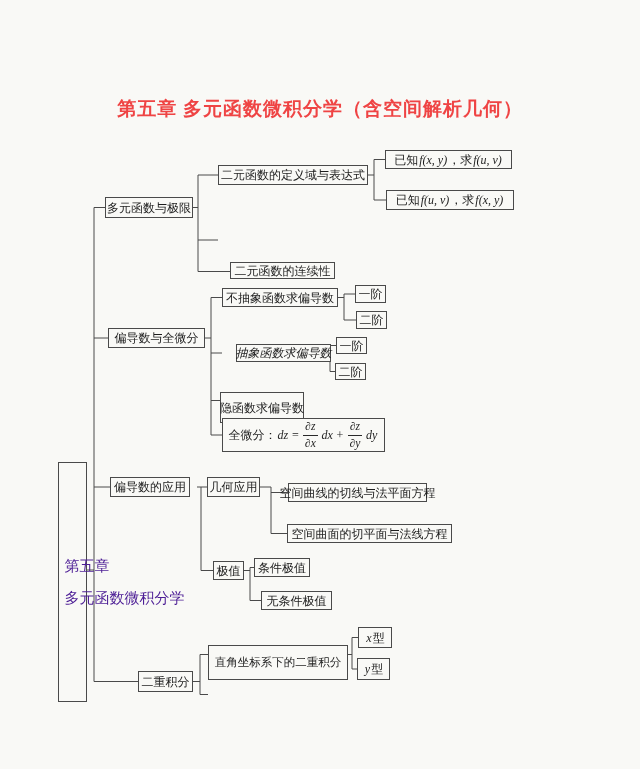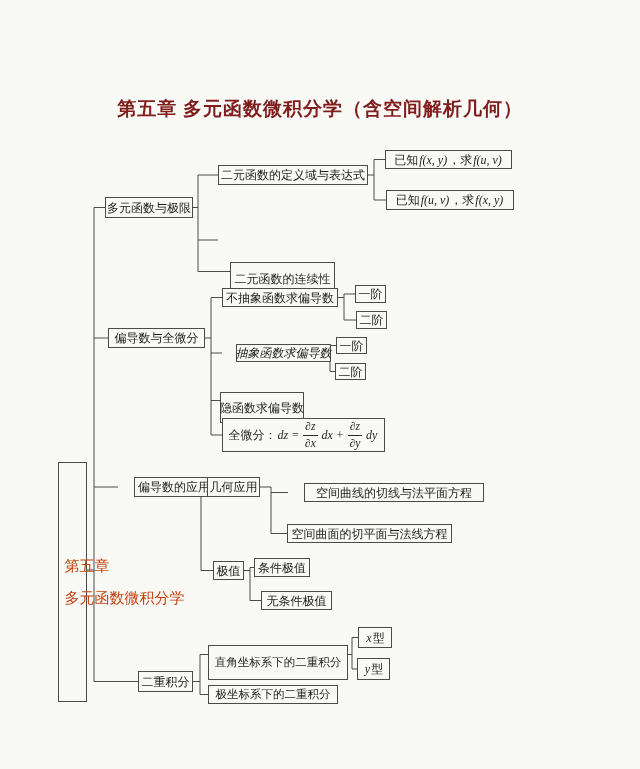--- a/index.html
+++ b/index.html
@@ -9,42 +9,42 @@
     font-family:"Liberation Serif","DejaVu Serif",serif;
   }
   .canvas{
     position:relative;width:640px;height:769px;
     background:#f9f9f6;
     overflow:hidden;
   }
   .page-title{
     position:absolute;left:0;top:96px;width:640px;
     text-align:center;
-    font-size:19px;font-weight:bold;color:#7f1d1d;
+    font-size:19px;font-weight:bold;color:#ef4444;
     letter-spacing:1px;
   }
   svg.wires{position:absolute;left:0;top:0;pointer-events:none;}
   .node{
     position:absolute;box-sizing:border-box;
     border:1px solid #4a4a4a;
     background:#f9f9f6;
     display:flex;align-items:center;justify-content:center;
     font-size:12px;line-height:1;color:#1d1d1d;
     white-space:nowrap;
   }
   .node.tight{font-size:11.5px;}
   .mi{font-style:italic;font-family:"Liberation Serif","DejaVu Serif",serif;padding:0 1px;}
   .root-node{
     flex-direction:column;gap:13px;
   }
   .root-node span{
     display:block;width:16px;
     word-break:break-all;
     font-size:15px;line-height:19px;text-align:center;
-    color:#c2410c;
+    color:#4c1d95;
   }
   .formula-node{font-size:12px;}
   .frac{
     display:inline-flex;flex-direction:column;align-items:center;
     font-style:italic;line-height:1.15;margin:0 3px;
     font-size:11.5px;
   }
   .frac .num{border-bottom:1px solid #2a2a2a;padding:0 2px 1px 2px;}
   .frac .den{padding-top:1px;}
 </style>
@@ -83,21 +83,21 @@
       <span class="mi">f(x, y)</span>
       <span>，求</span>
       <span class="mi">f(u, v)</span>
   </div>
   <div class="node" style="left:386px;top:190px;width:128px;height:20px;">
     <span>已知</span>
       <span class="mi">f(u, v)</span>
       <span>，求</span>
       <span class="mi">f(x, y)</span>
   </div>
-  <div class="node" style="left:230px;top:262px;width:105px;height:33px;">二元函数的连续性</div>
+  <div class="node" style="left:230px;top:262px;width:105px;height:17px;">二元函数的连续性</div>
 
   <div class="node" style="left:108px;top:328px;width:97px;height:20px;">偏导数与全微分</div>
   <div class="node" style="left:222px;top:288px;width:116px;height:19px;">不抽象函数求偏导数</div>
   <div class="node" style="left:355px;top:285px;width:31px;height:18px;">一阶</div>
   <div class="node" style="left:356px;top:311px;width:31px;height:18px;">二阶</div>
   <div class="node" style="left:236px;top:344px;width:95px;height:18px;font-style:italic;">抽象函数求偏导数</div>
   <div class="node" style="left:336px;top:337px;width:31px;height:17px;">一阶</div>
   <div class="node" style="left:335px;top:363px;width:31px;height:17px;">二阶</div>
   <div class="node" style="left:220px;top:392px;width:84px;height:31px;">隐函数求偏导数</div>
   <div class="node formula-node" style="left:222px;top:418px;width:163px;height:34px;">
@@ -108,33 +108,32 @@
       <span class="den">∂x</span>
     </span>
     <span class="mi">dx +</span>
     <span class="frac">
       <span class="num">∂z</span>
       <span class="den">∂y</span>
     </span>
     <span class="mi">dy</span>
   </div>
 
-  <div class="node" style="left:134px;top:477px;width:80px;height:20px;">偏导数的应用</div>
+  <div class="node" style="left:110px;top:477px;width:80px;height:20px;">偏导数的应用</div>
   <div class="node" style="left:207px;top:477px;width:53px;height:20px;">几何应用</div>
-  <div class="node" style="left:288px;top:483px;width:180px;height:19px;margin-left:16px;">空间曲线的切线与法平面方程</div>
+  <div class="node" style="left:288px;top:483px;width:139px;height:19px;">空间曲线的切线与法平面方程</div>
   <div class="node" style="left:287px;top:524px;width:165px;height:19px;">空间曲面的切平面与法线方程</div>
   <div class="node" style="left:213px;top:561px;width:31px;height:19px;">极值</div>
   <div class="node" style="left:254px;top:558px;width:56px;height:19px;">条件极值</div>
   <div class="node" style="left:261px;top:591px;width:71px;height:19px;">无条件极值</div>
 
   <div class="node" style="left:138px;top:671px;width:55px;height:21px;text-align:right;">二重积分</div>
   <div class="node tight" style="left:208px;top:645px;width:140px;height:35px;">直角坐标系下的二重积分</div>
   <div class="node" style="left:358px;top:627px;width:34px;height:21px;">
     <span class="mi">x</span>
       <span>型</span>
   </div>
   <div class="node" style="left:357px;top:658px;width:33px;height:22px;">
     <span class="mi">y</span>
       <span>型</span>
   </div>
-  <div class="node tight" style="left:208px;top:685px;width:130px;height:19px;">极坐标系下的二重积分</div>
 
 </div>
 
 </body></html>

